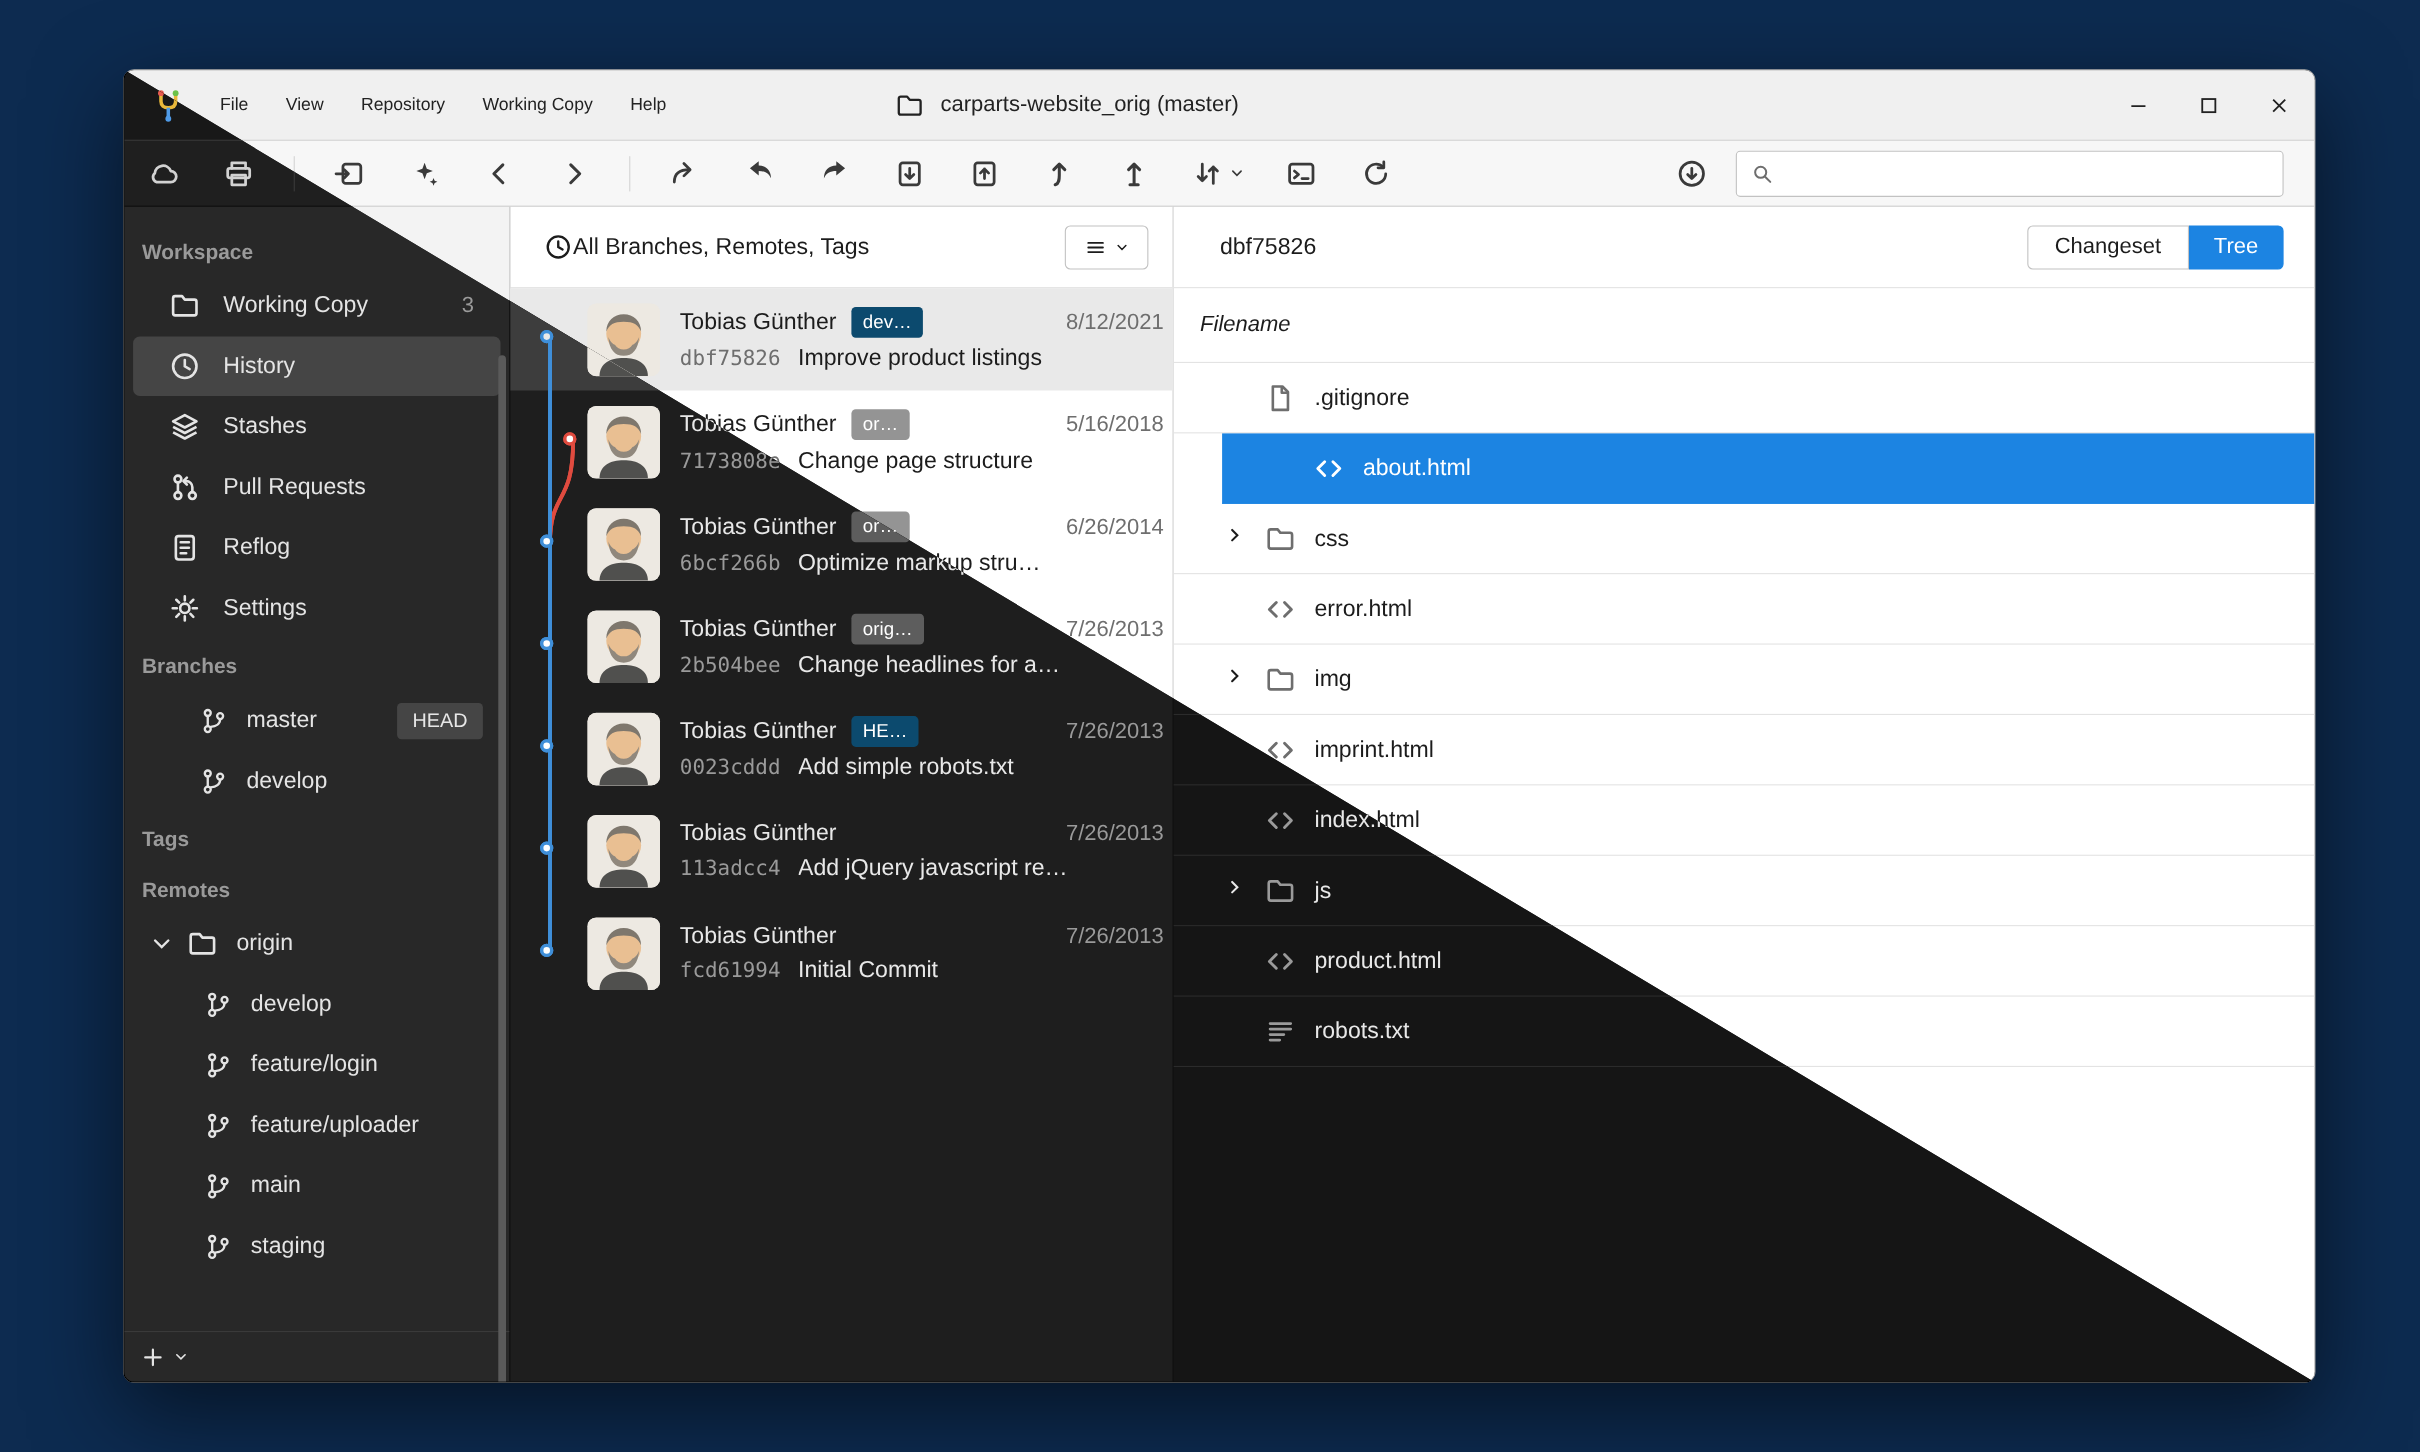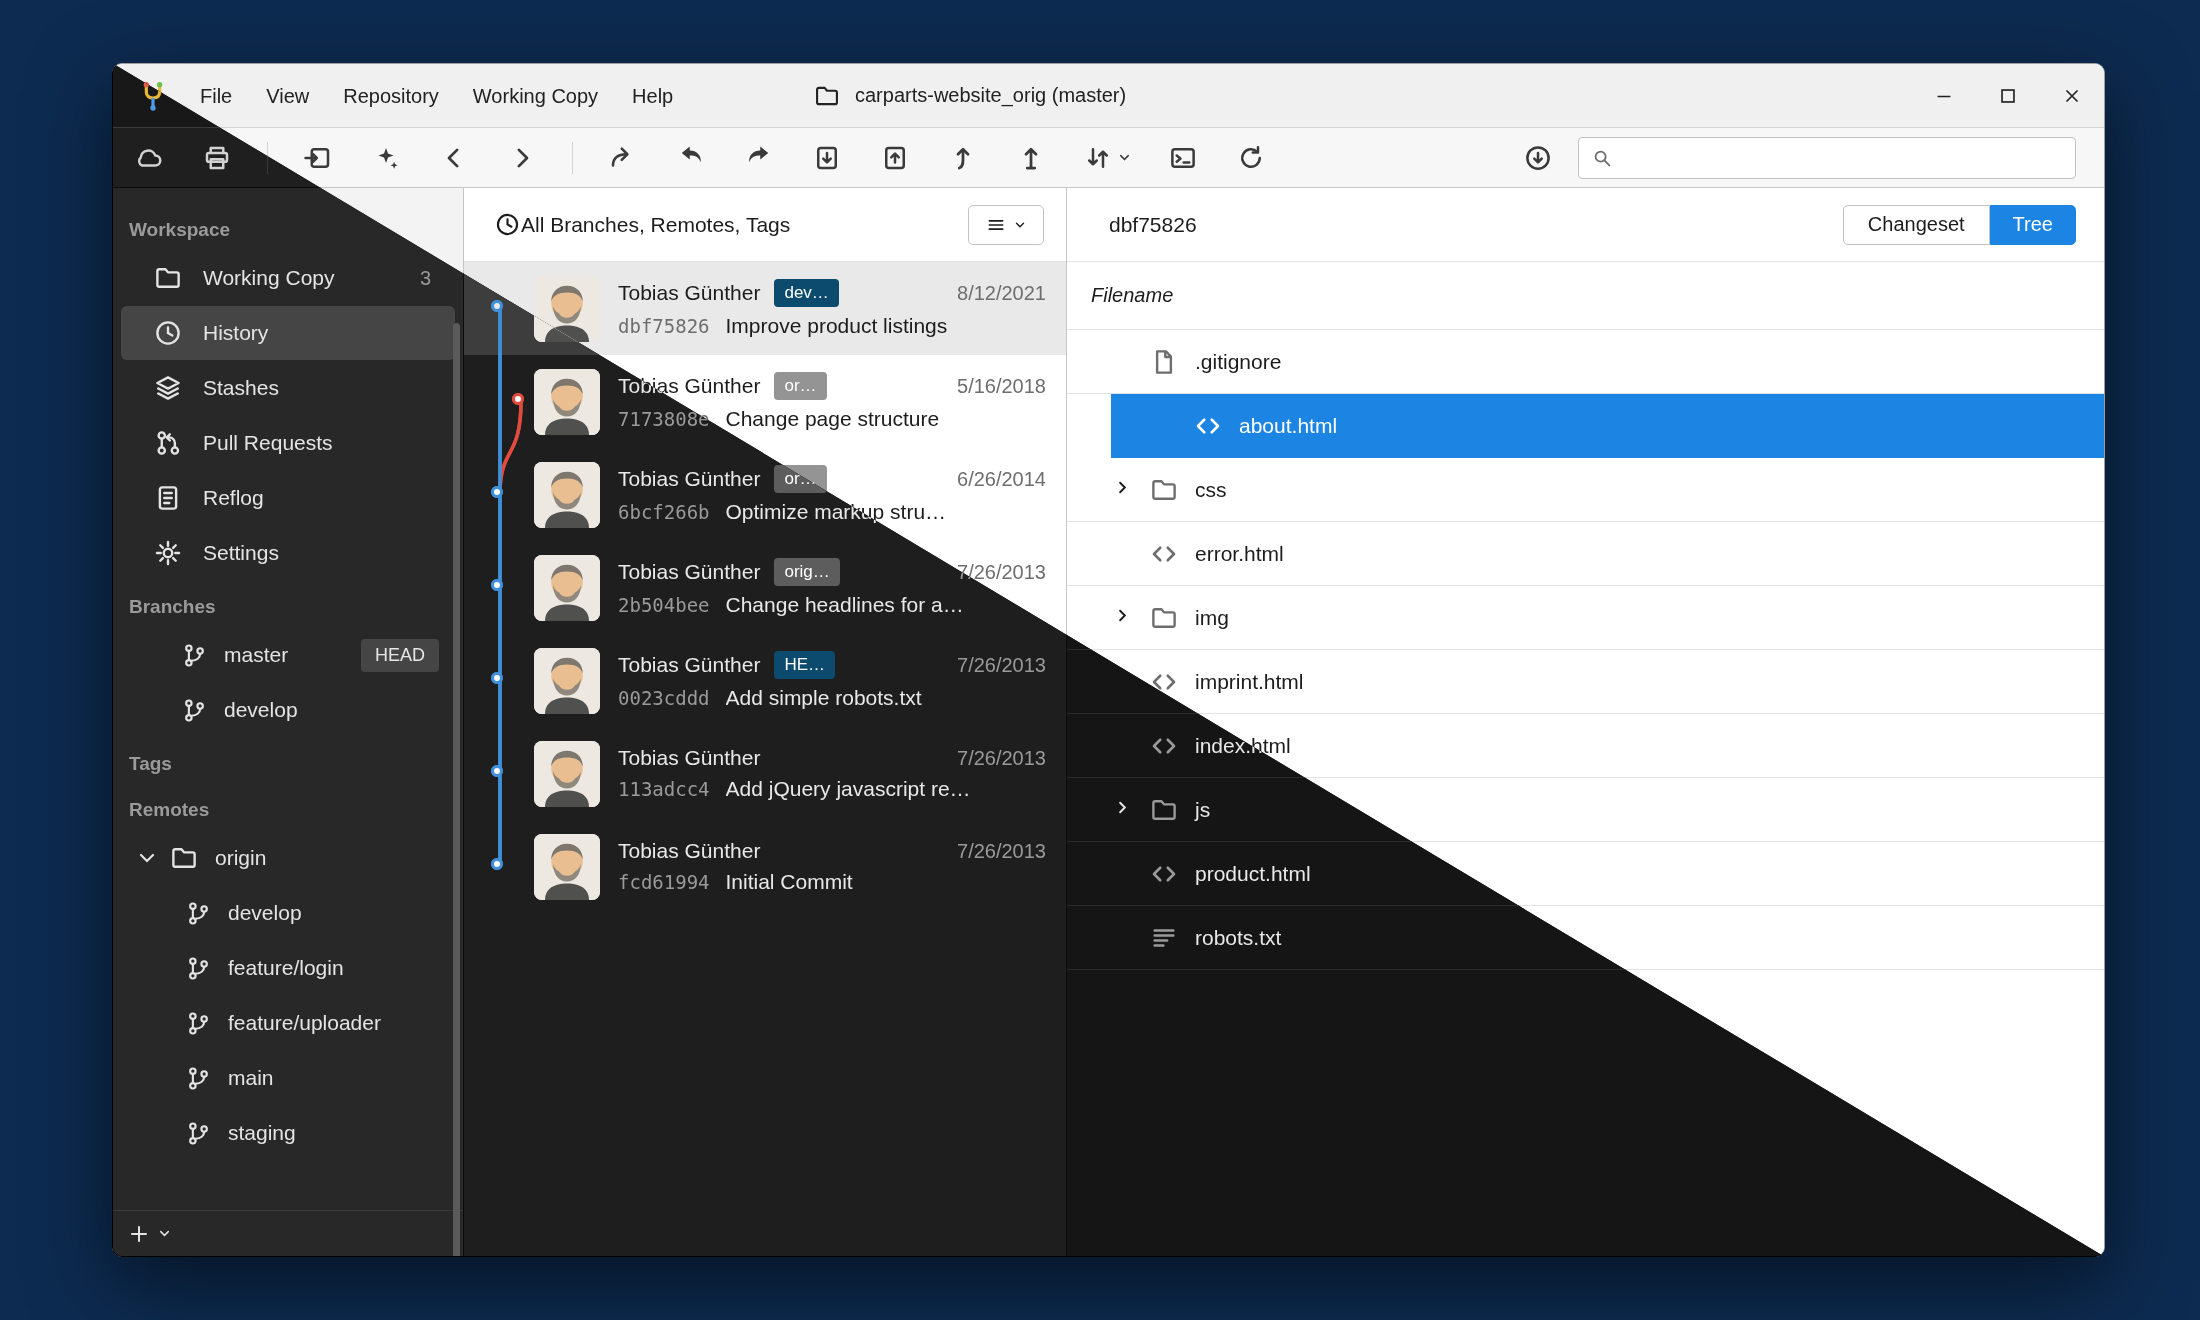--- a/index.html
+++ b/index.html
@@ -36,21 +36,21 @@
     --badge-gray:#5d5d5d; --head-badge-bg:#454545; --head-badge-text:#e6e6e6;
     --scrollbar:#5a5a5a; --graph-blue:#3f8fd9; --graph-red:#e04b3f; --accent:#1c84e2;
   }
 
   
   .titlebar { height: 64px; flex: none; background: var(--titlebar-bg); color: var(--titlebar-text);
               display: flex; align-items: center; position: relative; border-bottom: 1px solid var(--sep); }
   .app-icon { width: 32px; height: 32px; margin: 0 14px 0 24px; flex: none; }
   .app-icon svg { width: 100%; height: 100%; }
   .menubar { display: flex; height: 100%; align-items: center; }
-  .menu-item { padding: 17px 17px; font-size: 20px; line-height: 64px; cursor: default; }
+  .menu-item { padding: 17px 17px; font-size: 16px; line-height: 64px; cursor: default; }
   .title-center { position: absolute; left: 700px; top: 0; height: 100%;
                   display: flex; align-items: center; gap: 14px; font-size: 20px; }
   .t-ico { width: 28px; height: 28px; color: var(--titlebar-text); }
   .t-ico svg { width: 100%; height: 100%; }
   .win-controls { margin-left: auto; display: flex; height: 100%; }
   .win-btn { width: 64px; height: 100%; display: flex; align-items: center; justify-content: center;
              color: var(--titlebar-text); }
   .win-btn svg { width: 22px; height: 22px; }
 
   
@@ -125,21 +125,21 @@
 
   .commit-row { height: 93px; display: flex; align-items: center; padding-left: 70px; position: relative; }
   .commit-row.selected { background: var(--row-selected); }
   .node { position: absolute; left: 27px; top: 50%; margin-top: -9px; width: 12px; height: 12px;
           border: 3px solid var(--graph-blue); border-radius: 50%; background: var(--list-bg); z-index: 6; }
   .commit-row.selected .node { background: var(--row-selected); }
   .commit-row.lane-1 .node { left: 48px; border-color: var(--graph-red); }
   .avatar { width: 66px; height: 66px; flex: none; border-radius: 8px; overflow: hidden;
             margin-right: 18px; background: #ede9e2; }
   .avatar svg { width: 100%; height: 100%; display: block; }
-  .commit-text { flex: 1; min-width: 0; padding-right: 20px; }
+  .commit-text { flex: 1; min-width: 0; padding-right: 8px; }
   .line1 { display: flex; align-items: center; gap: 14px; }
   .author { white-space: nowrap; }
   .ref-badge { font-size: 17px; padding: 4px 10px; border-radius: 4px; color: #fff; white-space: nowrap; }
   .ref-badge.blue { background: #0c4a6e; }
   .ref-badge.gray { background: var(--badge-gray); }
   .date { margin-left: auto; color: var(--muted); font-size: 20px; white-space: nowrap; }
   .line2 { display: flex; align-items: center; gap: 16px; margin-top: 7px; }
   .hash { font-family: "DejaVu Sans Mono", monospace; font-size: 19px; color: var(--muted); }
   .message { white-space: nowrap; overflow: hidden; }
 

